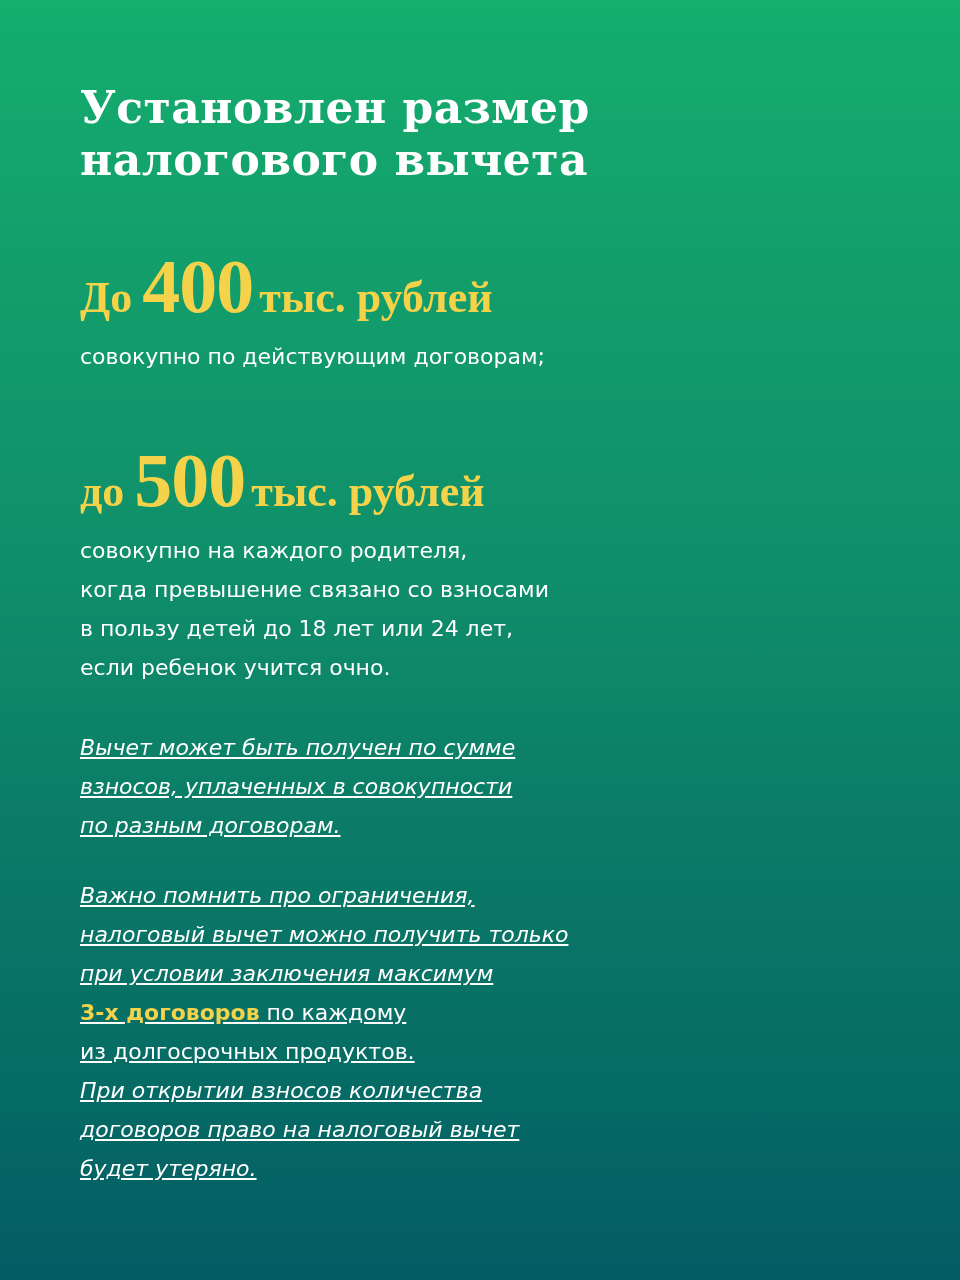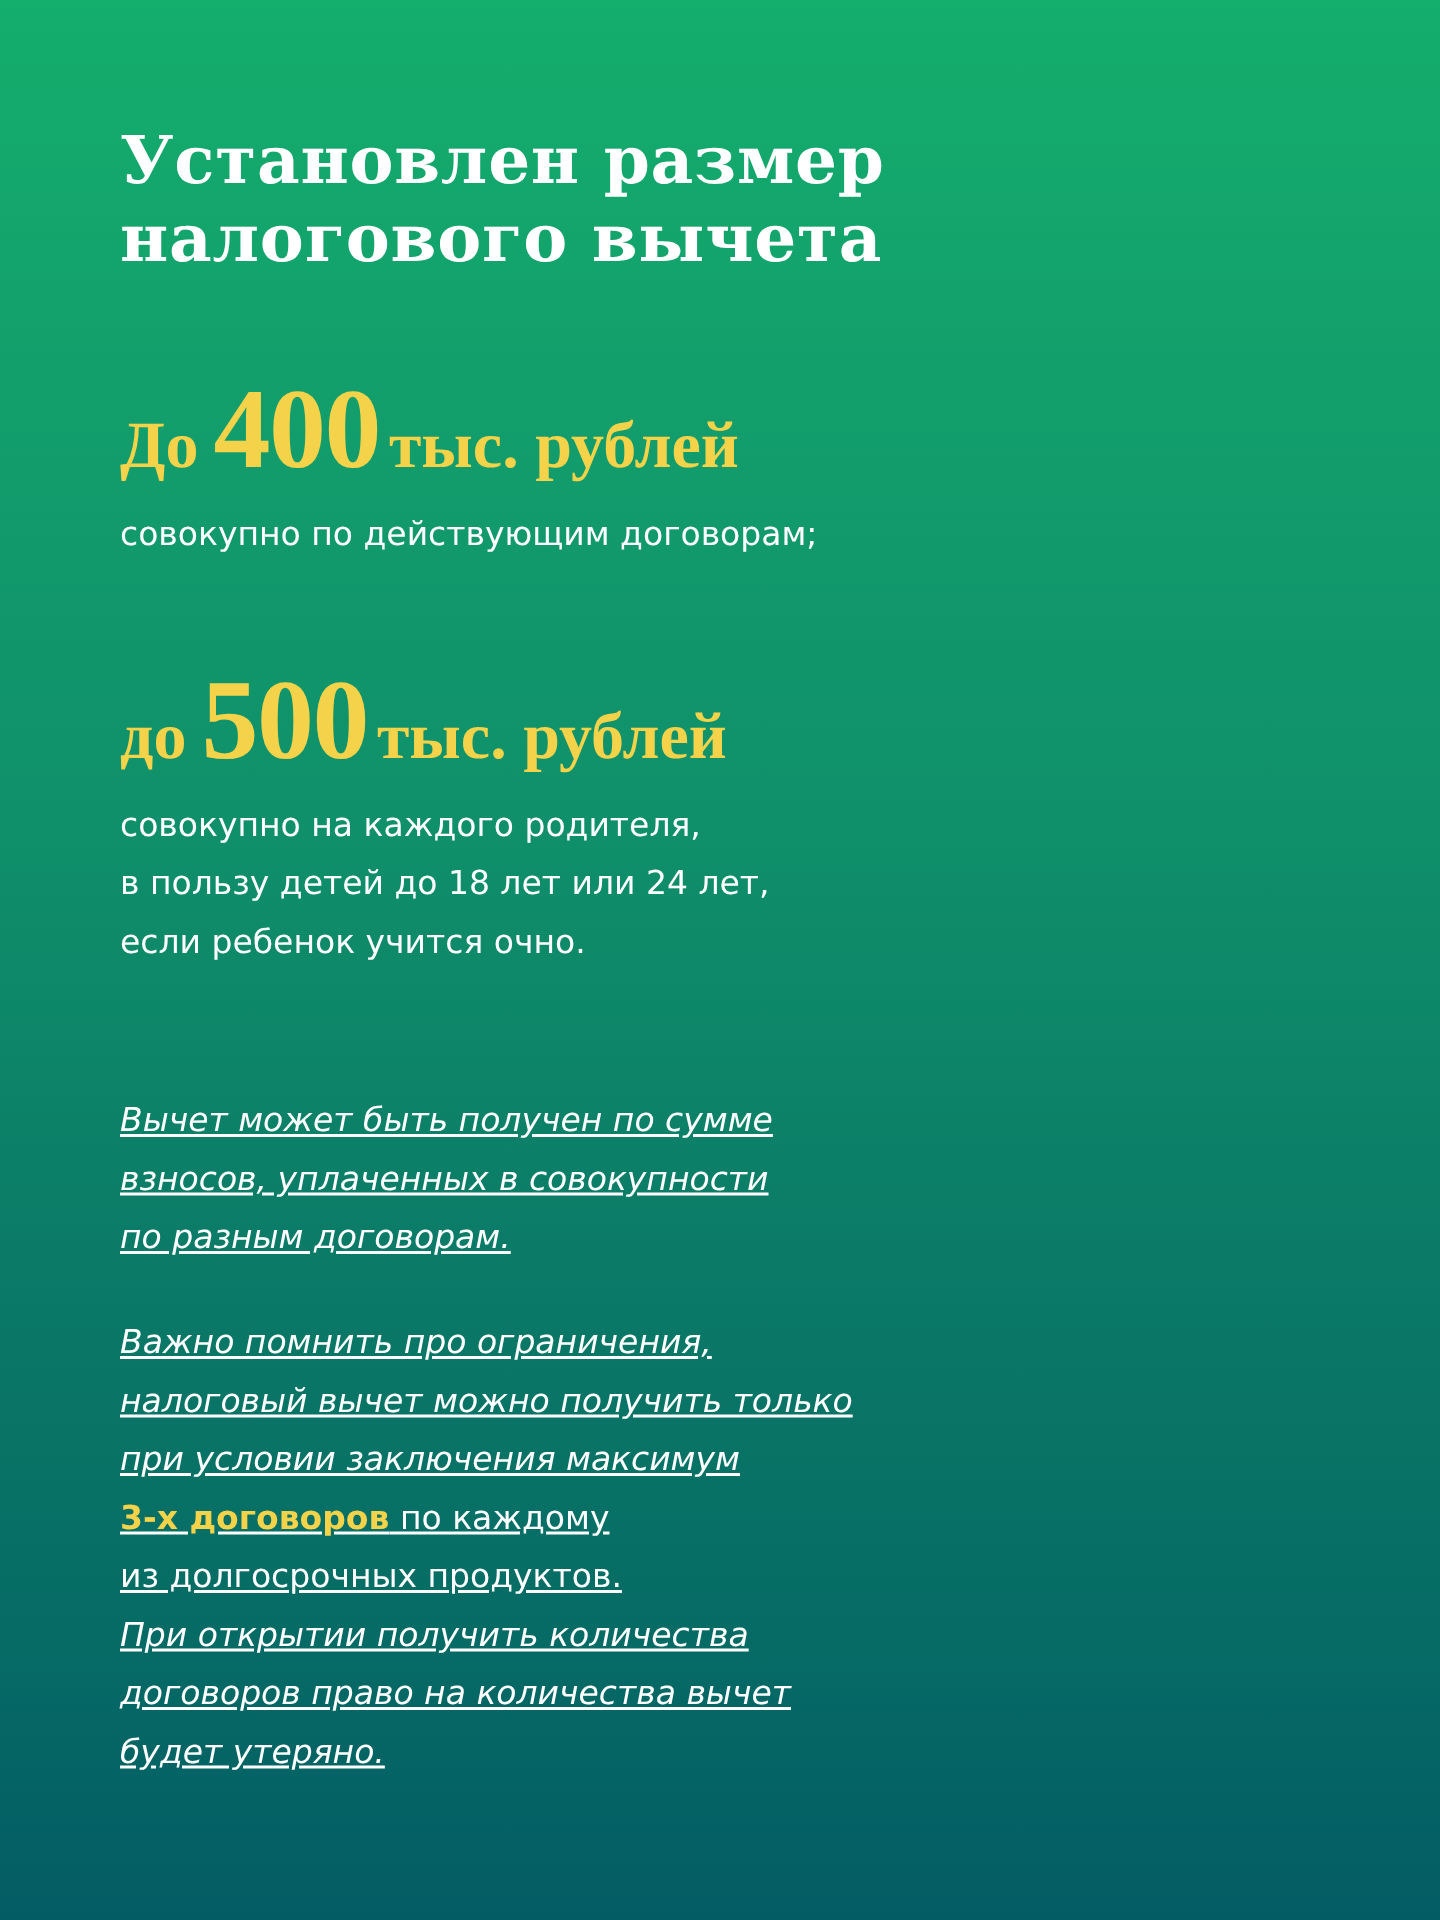--- a/index.html
+++ b/index.html
@@ -84,34 +84,35 @@
   </div>
   <div class="body-text text-1">
     <span class="line">совокупно по действующим договорам;</span>
   </div>
 
   <div class="amount amount-2">
     <span class="prefix">до</span><span class="num">500</span><span class="unit">тыс. рублей</span>
   </div>
   <div class="body-text text-2">
     <span class="line">совокупно на каждого родителя,</span>
+    <span class="line">когда превышение связано со взносами</span>
     <span class="line">в пользу детей до 18 лет или 24 лет,</span>
     <span class="line">если ребенок учится очно.</span>
   </div>
 
   <div class="body-text italic text-3">
     <span class="line">Вычет может быть получен по сумме</span>
     <span class="line">взносов, уплаченных в совокупности</span>
     <span class="line">по разным договорам.</span>
   </div>
 
   <div class="body-text italic text-4">
     <span class="line">Важно помнить про ограничения,</span>
     <span class="line">налоговый вычет можно получить только</span>
     <span class="line">при условии заключения максимум</span>
     <span class="line upright"><span class="highlight">3-х договоров</span><span> по каждому</span></span>
     <span class="line upright">из долгосрочных продуктов.</span>
-    <span class="line">При открытии получить количества</span>
-    <span class="line">договоров право на количества вычет</span>
+    <span class="line">При открытии взносов количества</span>
+    <span class="line">договоров право на налоговый вычет</span>
     <span class="line">будет утеряно.</span>
   </div>
 
 </div>
 
 </body></html>

